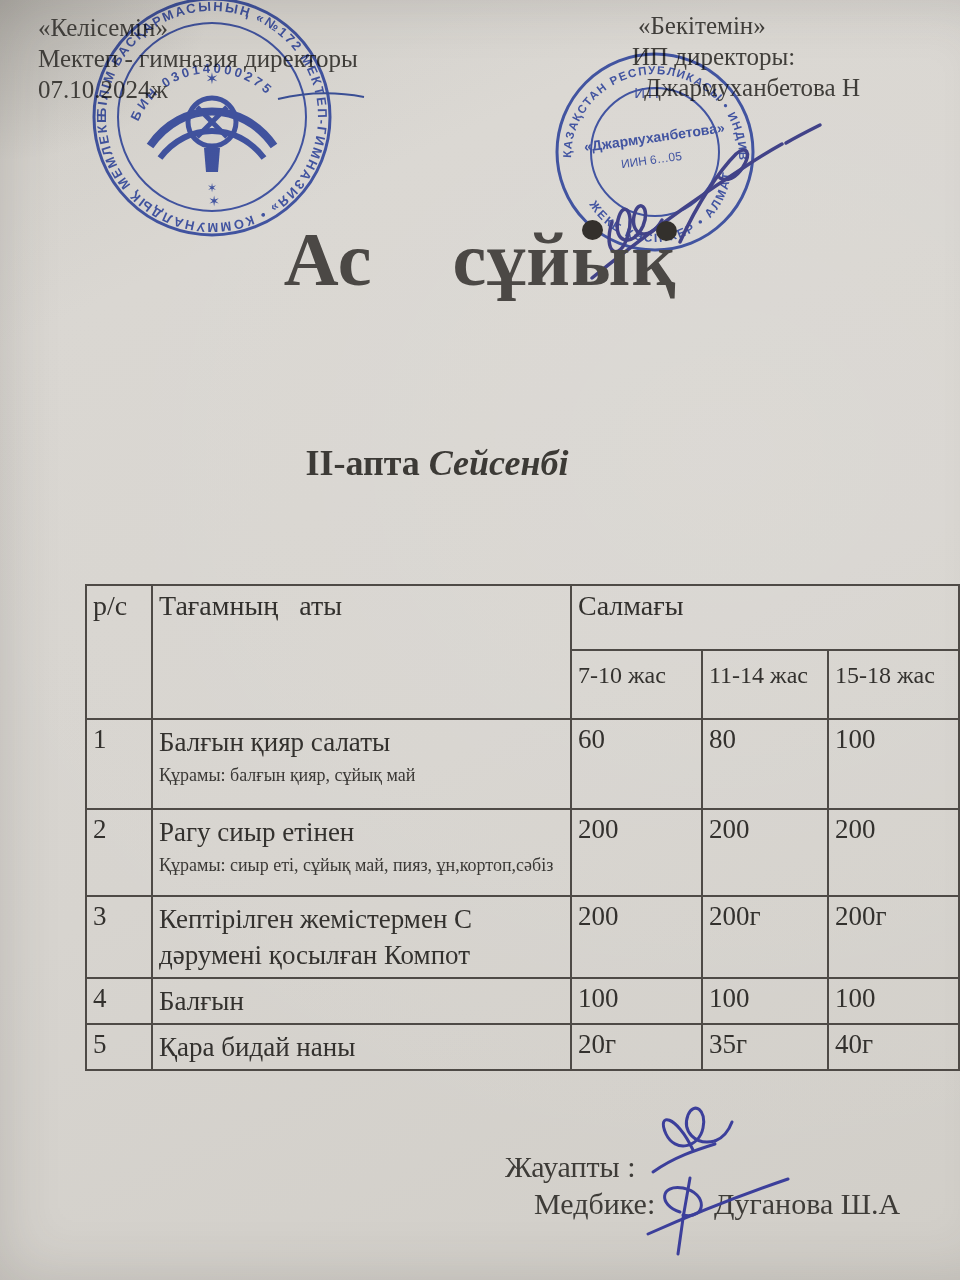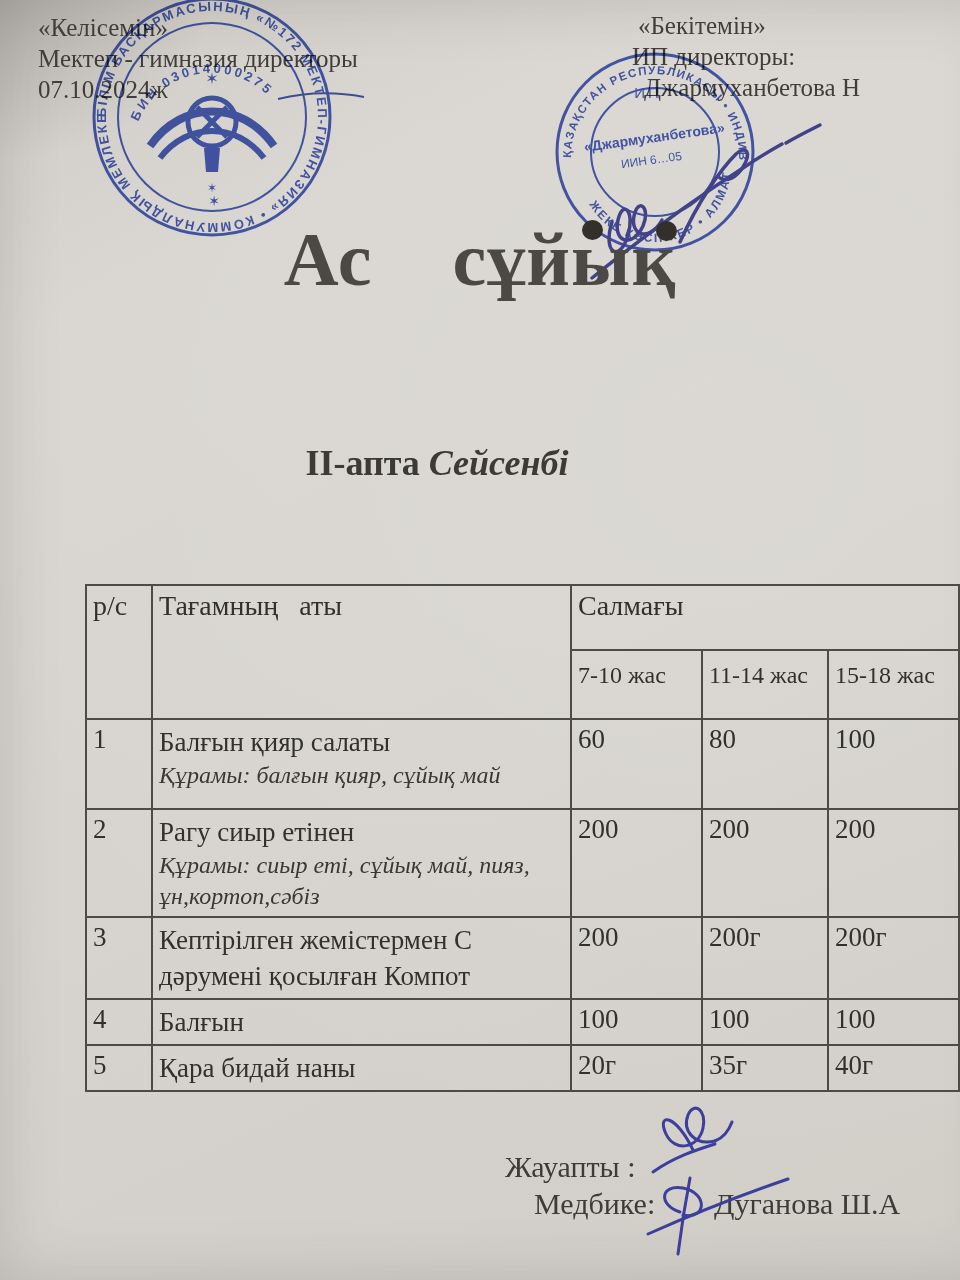--- a/index.html
+++ b/index.html
@@ -27,21 +27,21 @@
              font-weight:normal;text-align:left;overflow:hidden;}
   th.h{font-weight:bold;font-size:28px;}
   .c-num{width:52px;text-align:center;}
   .c-name{width:405px;}
   .c-a1{width:117px;}.c-a2{width:112px;}.c-a3{width:117px;}
   .hdr-name{white-space:pre;padding-left:98px;}
   .hdr-group{text-align:center;}
   .hdr-age{text-align:center;font-weight:bold;font-size:24px;line-height:40px;}
   .rownum{text-align:center;}
   .dishname{line-height:36px;}
-  .comp{font-style:italic;font-size:24px;line-height:31px;color:#3a3835;}
+  .comp{font-size:18px;line-height:31px;color:#3a3835;}
   .vals{padding-left:10px;}
   tr.r1 td{height:80px;} tr.r2 td{height:77px;} tr.r3 td{height:62px;}
   tr.r4 td{height:35px;} tr.r5 td{height:34px;}
   tr.h1 th{height:55px;} tr.h2 th{height:59px;}
   .footer-label{font-size:30px;color:#3e3c38;}
   .footer-name{font-size:30px;color:#3e3c38;}
   .stamp{mix-blend-mode:multiply;opacity:0.92;}
   .dot{position:absolute;width:21px;height:20px;border-radius:50%;background:#33302c;}
 </style>
 </head>

